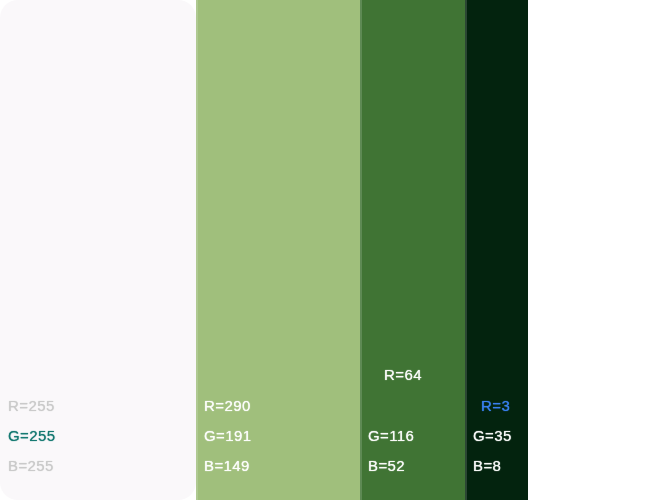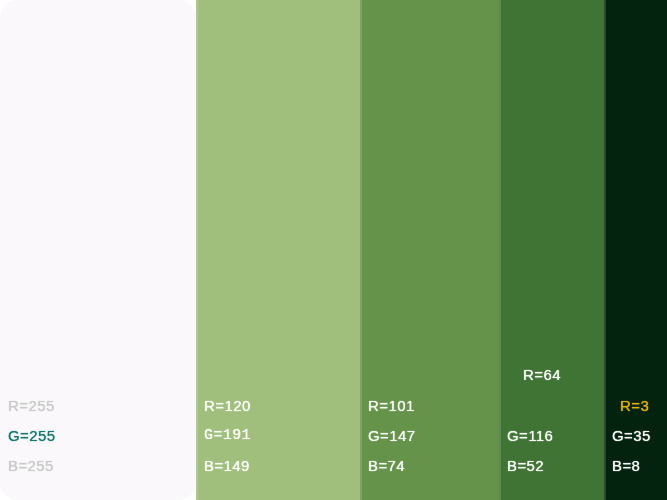--- a/index.html
+++ b/index.html
@@ -66,39 +66,32 @@
 <div id="palette">
     <div class="swatch" style="width: 196px; background-color: rgb(250, 248, 250); border-radius: 18px;">
       <div class="swatch-labels">
         <div class="channel-line" style="color: rgb(201, 201, 201);">R=255</div>
         <div class="channel-line" style="color: #0f766e;">G=255</div>
         <div class="channel-line" style="color: rgb(201, 201, 201);">B=255</div>
       </div>
     </div>
     <div class="swatch" style="width: 164px; background-color: rgb(160, 191, 124);">
       <div class="swatch-labels">
-        <div class="channel-line" style="color: rgb(255, 255, 255);">R=120</div>
-        <div class="channel-line" style="color: rgb(255, 255, 255); font-family: Liberation Mono, monospace;">G=191</div>
+        <div class="channel-line" style="color: rgb(255, 255, 255);">R=290</div>
+        <div class="channel-line" style="color: rgb(255, 255, 255);">G=191</div>
         <div class="channel-line" style="color: rgb(255, 255, 255);">B=149</div>
-      </div>
-    </div>
-    <div class="swatch" style="width: 139px; background-color: rgb(101, 147, 74);">
-      <div class="swatch-labels">
-        <div class="channel-line" style="color: rgb(255, 255, 255);">R=101</div>
-        <div class="channel-line" style="color: rgb(255, 255, 255);">G=147</div>
-        <div class="channel-line" style="color: rgb(255, 255, 255);">B=74</div>
       </div>
     </div>
     <div class="swatch" style="width: 105px; background-color: rgb(64, 116, 52);">
       <div class="swatch-labels">
         <div class="channel-line" style="color: rgb(255, 255, 255); margin-left: 16px;">R=64</div>
         <div class="channel-line" style="color: rgb(255, 255, 255); margin-top: 31px;">G=116</div>
         <div class="channel-line" style="color: rgb(255, 255, 255);">B=52</div>
       </div>
     </div>
     <div class="swatch" style="width: 63px; background-color: rgb(3, 35, 14);">
       <div class="swatch-labels">
-        <div class="channel-line" style="color: #eab308; padding-left: 8px;">R=3</div>
+        <div class="channel-line" style="color: #3b82f6; padding-left: 8px;">R=3</div>
         <div class="channel-line" style="color: rgb(255, 255, 255);">G=35</div>
         <div class="channel-line" style="color: rgb(255, 255, 255);">B=8</div>
       </div>
     </div>
   </div>
 
 </body></html>

